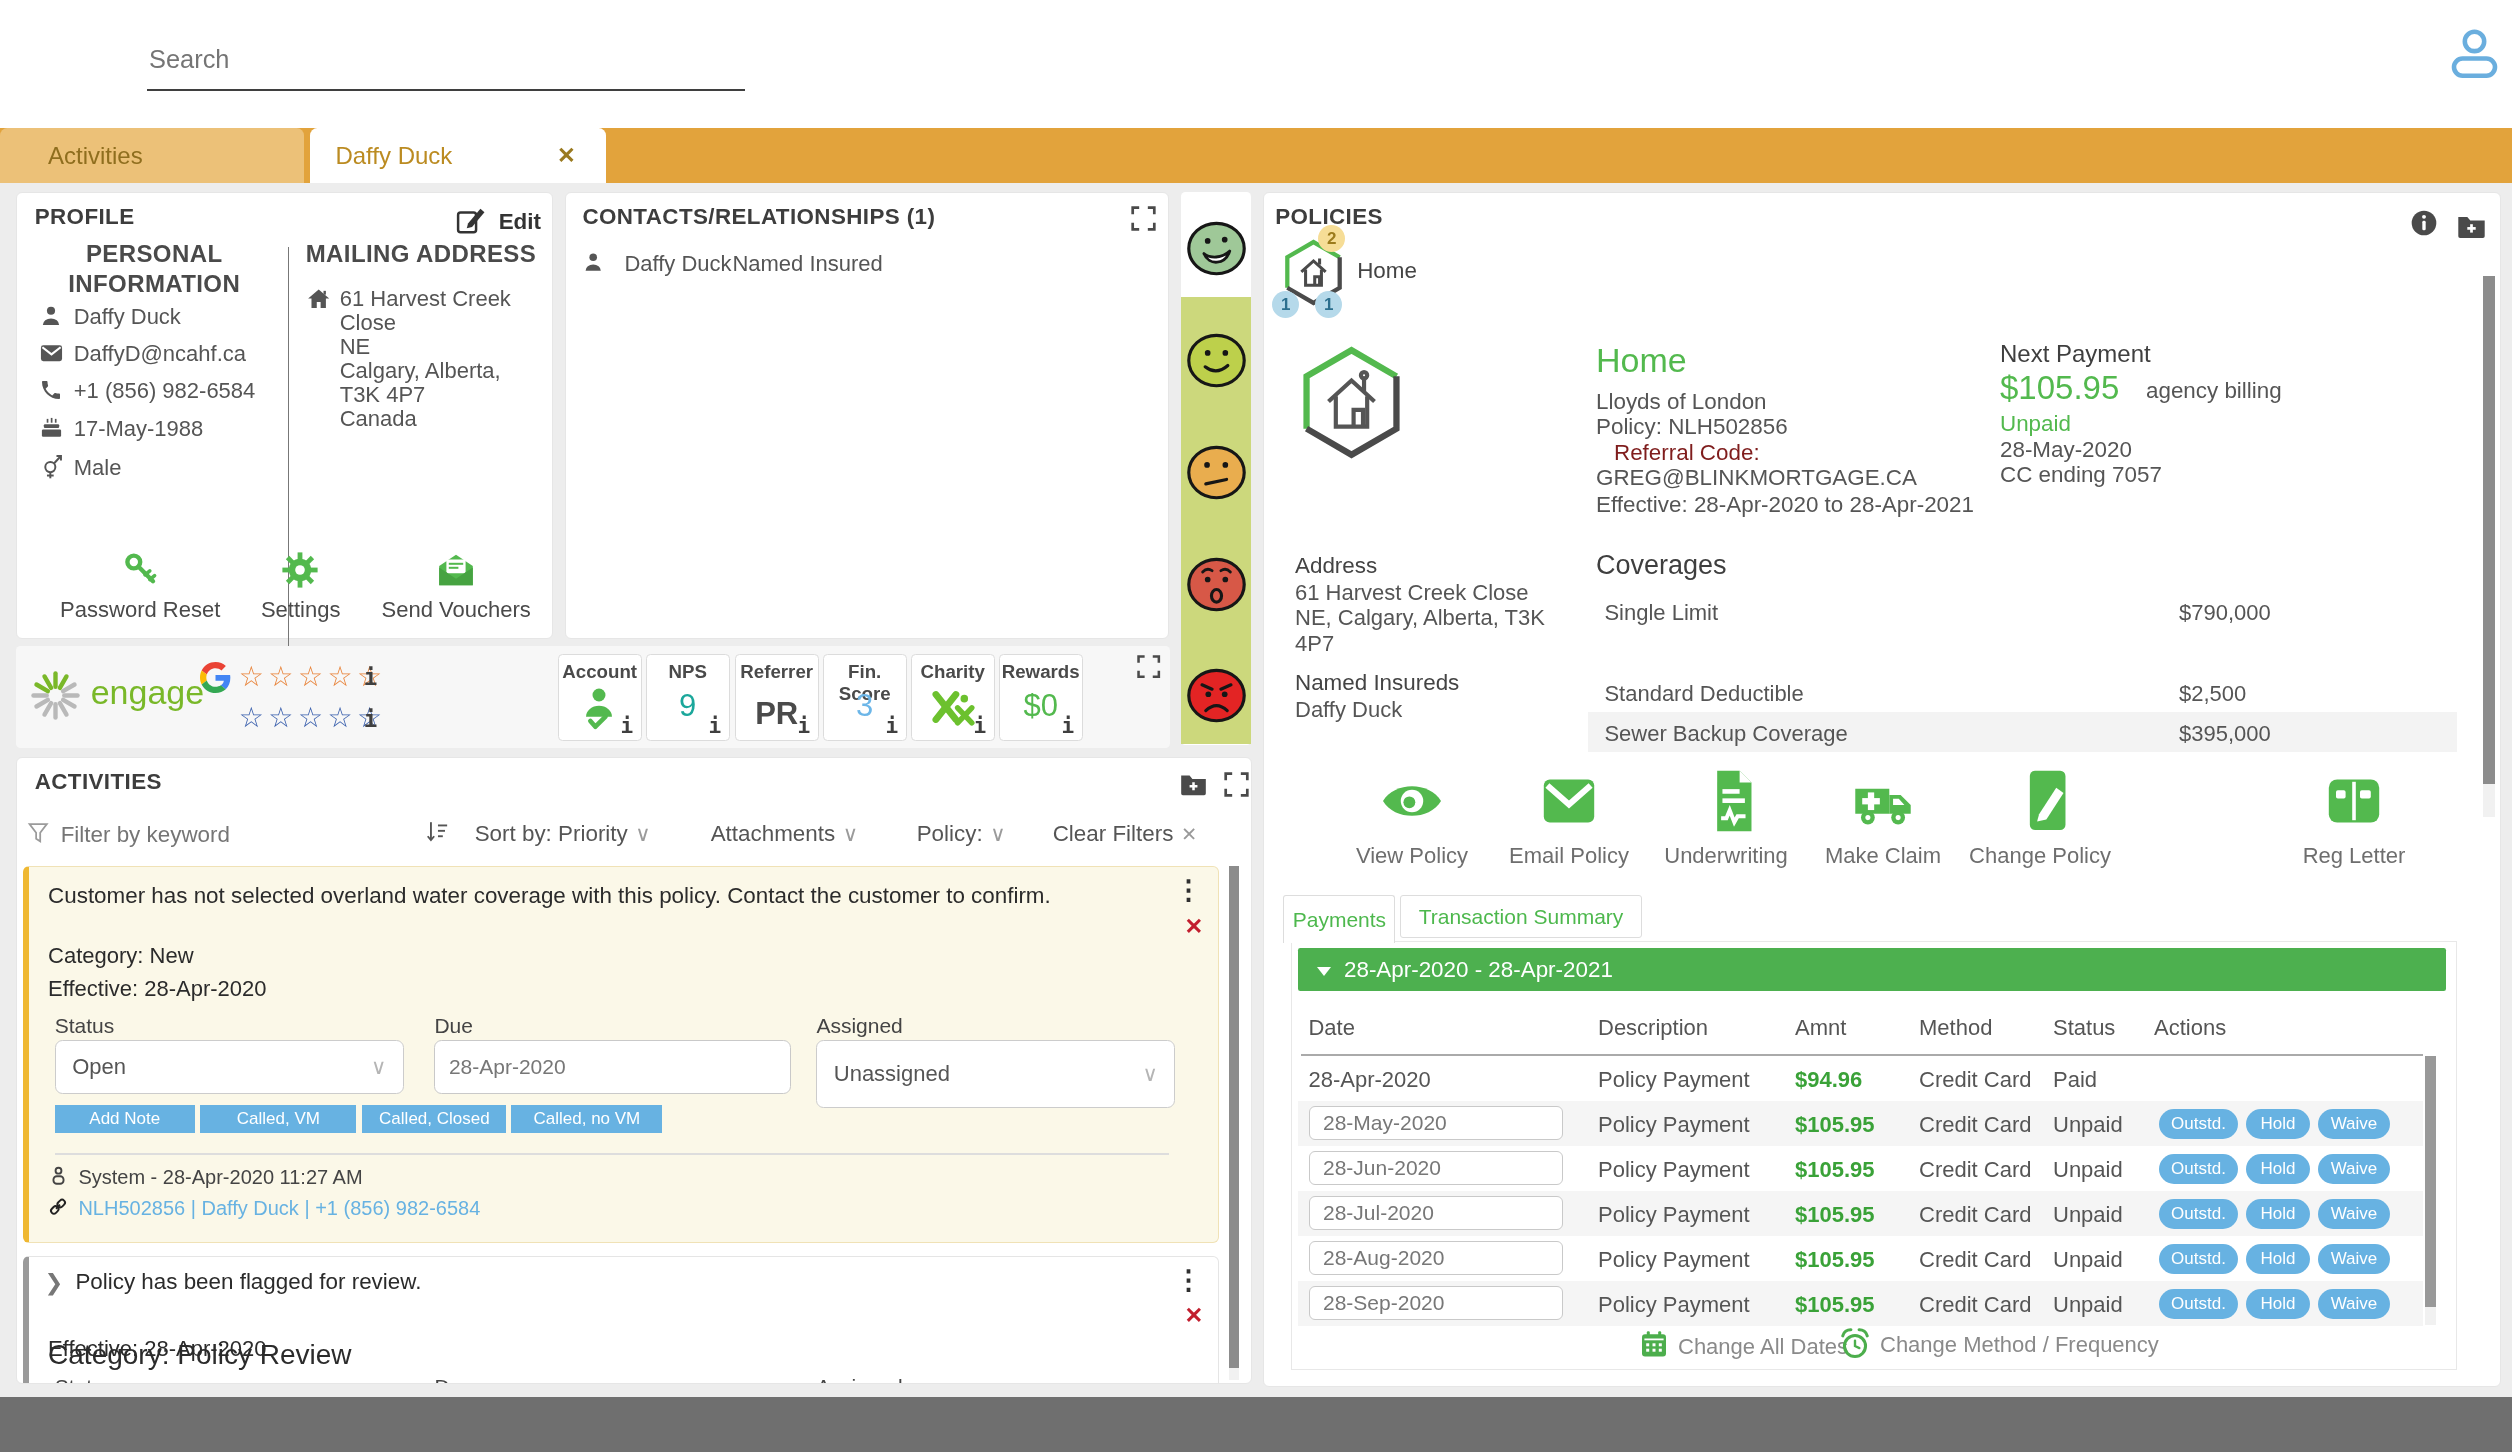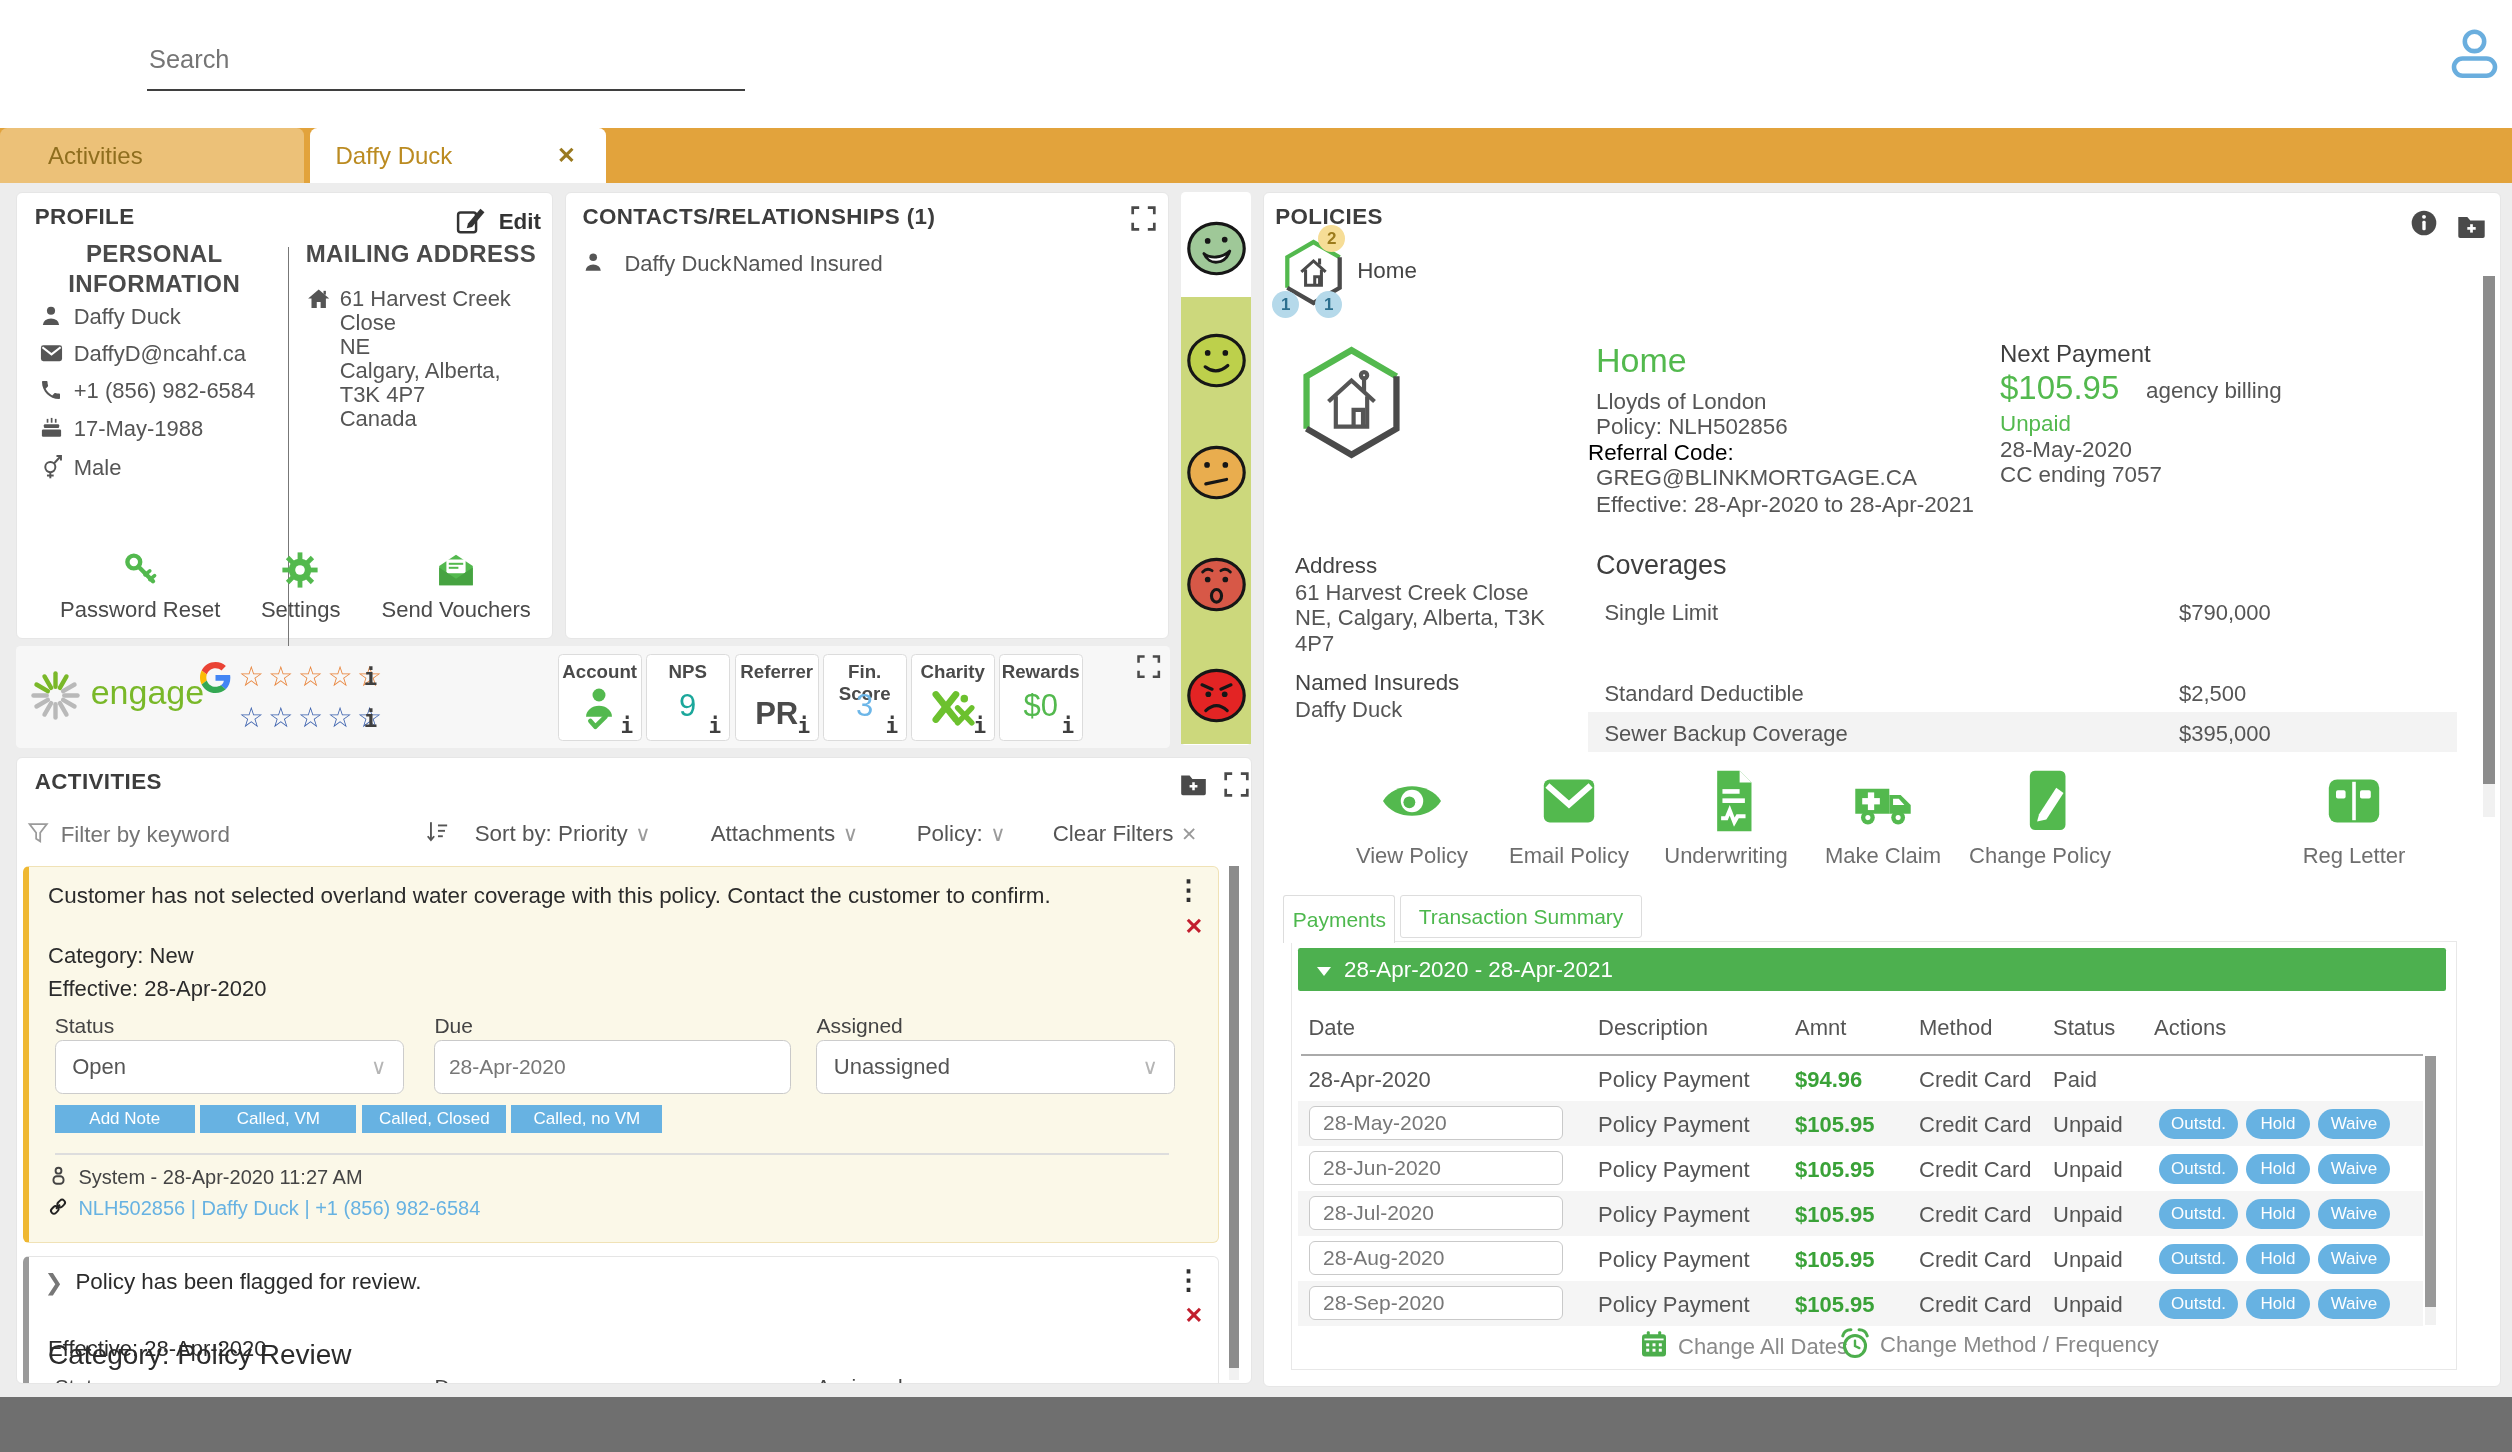--- a/index.html
+++ b/index.html
@@ -336,21 +336,21 @@
       <div class="abs" style="left:18.7px;top:109px;font-size:22px;color:#2b2b2b;">Effective: 28-Apr-2020</div>
 
       <span class="abs" style="left:25.4px;top:147px;font-size:21px;color:#444;">Status</span>
       <div class="selectbox" style="left:25.4px;top:173px;width:349px;height:54px;">
         <span>Open</span>
         <span class="chev">∨</span>
       </div>
       <span class="abs" style="left:405px;top:147px;font-size:21px;color:#444;">Due</span>
       <input class="date-input" style="left: 405px; top: 173px; width: 357px; height: 54px; border-radius: 7.5px;" value="28-Apr-2020">
       <span class="abs" style="left:787px;top:147px;font-size:21px;color:#444;">Assigned</span>
-      <div class="selectbox" style="left:787px;top:173px;width:359px;height:54px;gap:6px;">
+      <div class="selectbox" style="left:787px;top:173px;width:359px;height:68px;gap:6px;">
         <span>Unassigned</span>
         <span class="chev">∨</span>
       </div>
 
       <button class="blue-btn" style="left:25.4px;top:238px;width:140px;">Add Note</button>
       <button class="blue-btn" style="left:171px;top:238px;width:156px;">Called, VM</button>
       <button class="blue-btn" style="left:333px;top:238px;width:144px;">Called, Closed</button>
       <button class="blue-btn" style="left:482px;top:238px;width:151px;">Called, no VM</button>
 
       <div class="abs" style="left:25.4px;top:286px;width:1114px;height:1.5px;background:#ddd;"></div>
@@ -423,21 +423,21 @@
         <path d="M28 54 L50 34 L72 54"></path>
           <path d="M35 49 V78 H65 V49"></path>
           <path d="M52 78 V62 h9 v16"></path>
           <path d="M62 32 V44"></path>
           <circle cx="62" cy="29" r="3"></circle>
       </g>
     </svg>
     <span class="abs" style="left:332px;top:148px;font-size:34px;color:#53b94e;font-weight:500;">Home</span>
     <div class="abs" style="left:332px;top:196px;font-size:22.4px;color:#555;line-height:25.4px;">Lloyds of London</div>
     <div class="abs" style="left:332px;top:221px;font-size:22.4px;color:#555;">Policy: NLH502856</div>
-    <div class="abs" style="left:324px;top:247px;font-size:22.4px;color:#000000;">Referral Code:</div>
+    <div class="abs" style="left:350px;top:247px;font-size:22.4px;color:#7f1d1d;">Referral Code:</div>
     <div class="abs" style="left:332px;top:272px;font-size:22.4px;color:#555;">GREG@BLINKMORTGAGE.CA</div>
     <div class="abs" style="left:332px;top:298px;width:407px;font-size:22.4px;color:#555;line-height:27px;">Effective: 28-Apr-2020 to 28-Apr-2021</div>
 
     <span class="abs" style="left:736px;top:147px;font-size:24px;color:#3f3f3f;font-weight:500;">Next Payment</span>
     <span class="abs" style="left:736px;top:176px;font-size:33px;color:#53b94e;">$105.95</span>
     <span class="abs" style="left:882px;top:185px;font-size:22.4px;color:#555;">agency billing</span>
     <span class="abs" style="left:736px;top:218px;font-size:22.4px;color:#53b94e;">Unpaid</span>
     <span class="abs" style="left:736px;top:244px;font-size:22.4px;color:#555;">28-May-2020</span>
     <span class="abs" style="left:736px;top:269px;font-size:22.4px;color:#555;">CC ending 7057</span>
 

